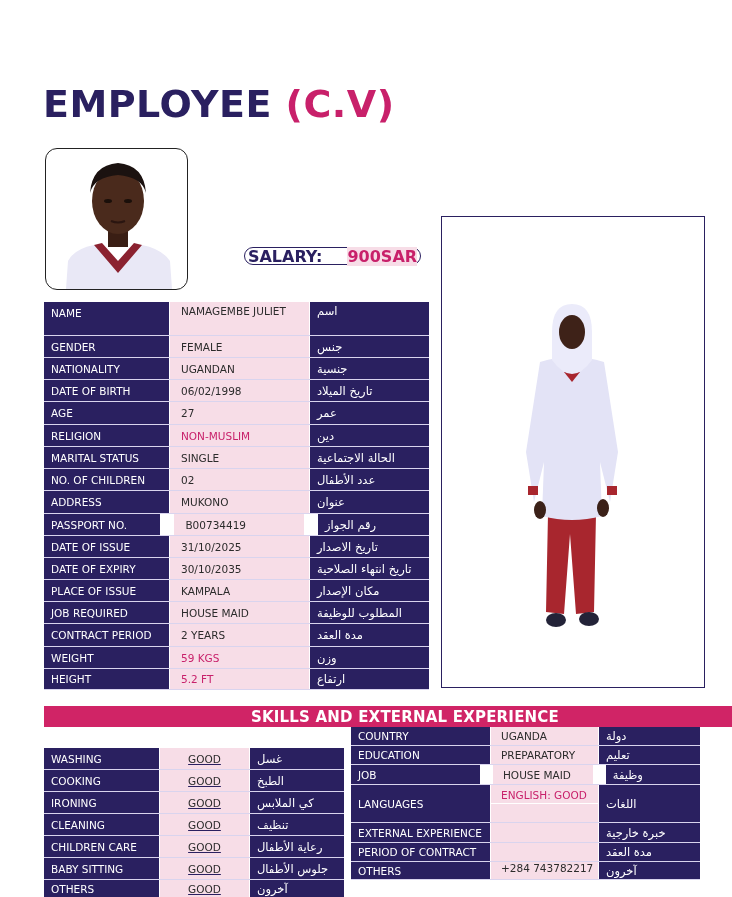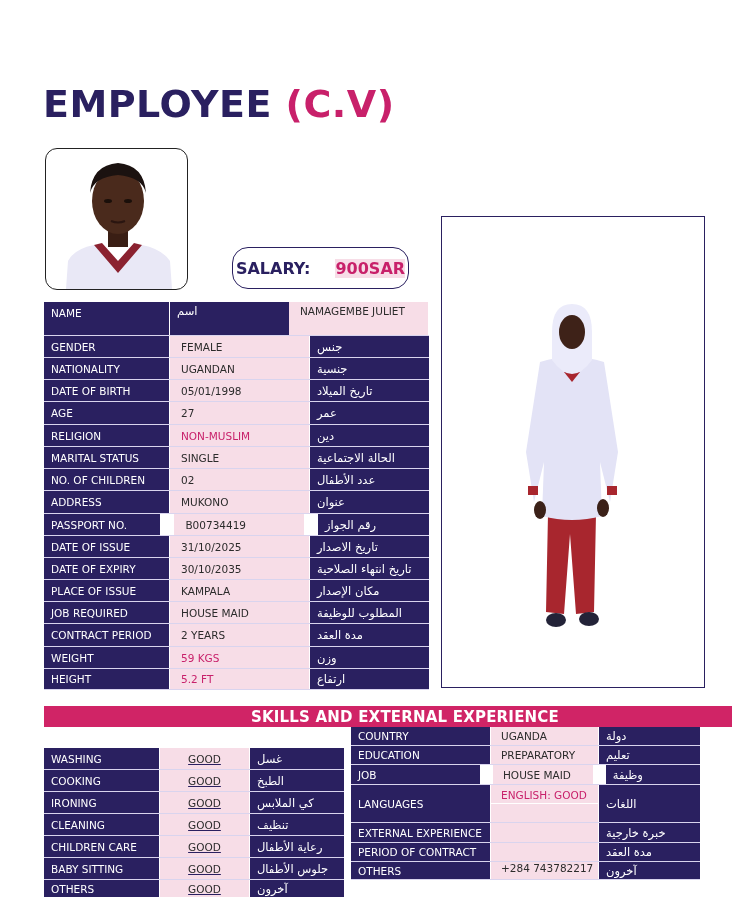--- a/index.html
+++ b/index.html
@@ -13,21 +13,21 @@
   }
   .title .accent { color: #c8206a; }
 
   .portrait {
     position: absolute; left: 45px; top: 148px; width: 143px; height: 142px;
     border: 1.5px solid #222; border-radius: 12px; background: #fff; overflow: hidden;
   }
   .portrait svg { position: absolute; left: 18px; top: 8px; }
 
   .salary {
-    position: absolute; left: 232px; top: 247px; width: 177px; height: 42px;
+    position: absolute; left: 244px; top: 247px; width: 177px; height: 18px;
     border: 1.5px solid #2a2060; border-radius: 16px;
     display: flex; align-items: center; justify-content: center;
     font-weight: bold; font-size: 16px; white-space: nowrap; gap: 20px;
   }
   .salary .lbl { color: #2a2060; margin-right: 5px; }
   .salary .val { color: #c8206a; }
 
   .fullbody {
     position: absolute; left: 441px; top: 216px; width: 264px; height: 472px;
     border: 1.5px solid #2a2060; background: #fff;
@@ -102,36 +102,36 @@
     <ellipse cx="91" cy="206" rx="6" ry="9" fill="#3b2118"></ellipse>
     <path d="M52 70 L60 80 L68 70 Z" fill="#a8262e"></path>
     <path d="M40 30 Q40 2 60 2 Q80 2 80 30 L80 58 Q70 72 60 72 Q50 72 40 58 Z" fill="#ebebfa"></path>
     <ellipse cx="60" cy="30" rx="13" ry="17" fill="#3e2218"></ellipse>
   </svg>
 </div>
 
 <div class="info" id="info-table">
     <div class="row" style="height: 34px; align-items: stretch;">
       <div class="cell lab" style="align-items: flex-start; padding-top: 5px;">NAME</div>
+      <div class="cell val" style="align-items: flex-start; padding-top: 3px;">NAMAGEMBE JULIET</div>
       <div class="cell ar" style="align-items: flex-start; padding-top: 2px;">اسم</div>
-      <div class="cell val" style="align-items: flex-start; padding-top: 3px;">NAMAGEMBE JULIET</div>
     </div>
     <div class="row" style="height: 22px;">
       <div class="cell lab">GENDER</div>
       <div class="cell val">FEMALE</div>
       <div class="cell ar">جنس</div>
     </div>
     <div class="row" style="height: 22px;">
       <div class="cell lab">NATIONALITY</div>
       <div class="cell val">UGANDAN</div>
       <div class="cell ar">جنسية</div>
     </div>
     <div class="row" style="height: 22px;">
       <div class="cell lab">DATE OF BIRTH</div>
-      <div class="cell val">05/01/1998</div>
+      <div class="cell val">06/02/1998</div>
       <div class="cell ar">تاريخ الميلاد</div>
     </div>
     <div class="row" style="height: 23px;">
       <div class="cell lab">AGE</div>
       <div class="cell val">27</div>
       <div class="cell ar">عمر</div>
     </div>
     <div class="row" style="height: 22px;">
       <div class="cell lab">RELIGION</div>
       <div class="cell val pink">NON-MUSLIM</div>

